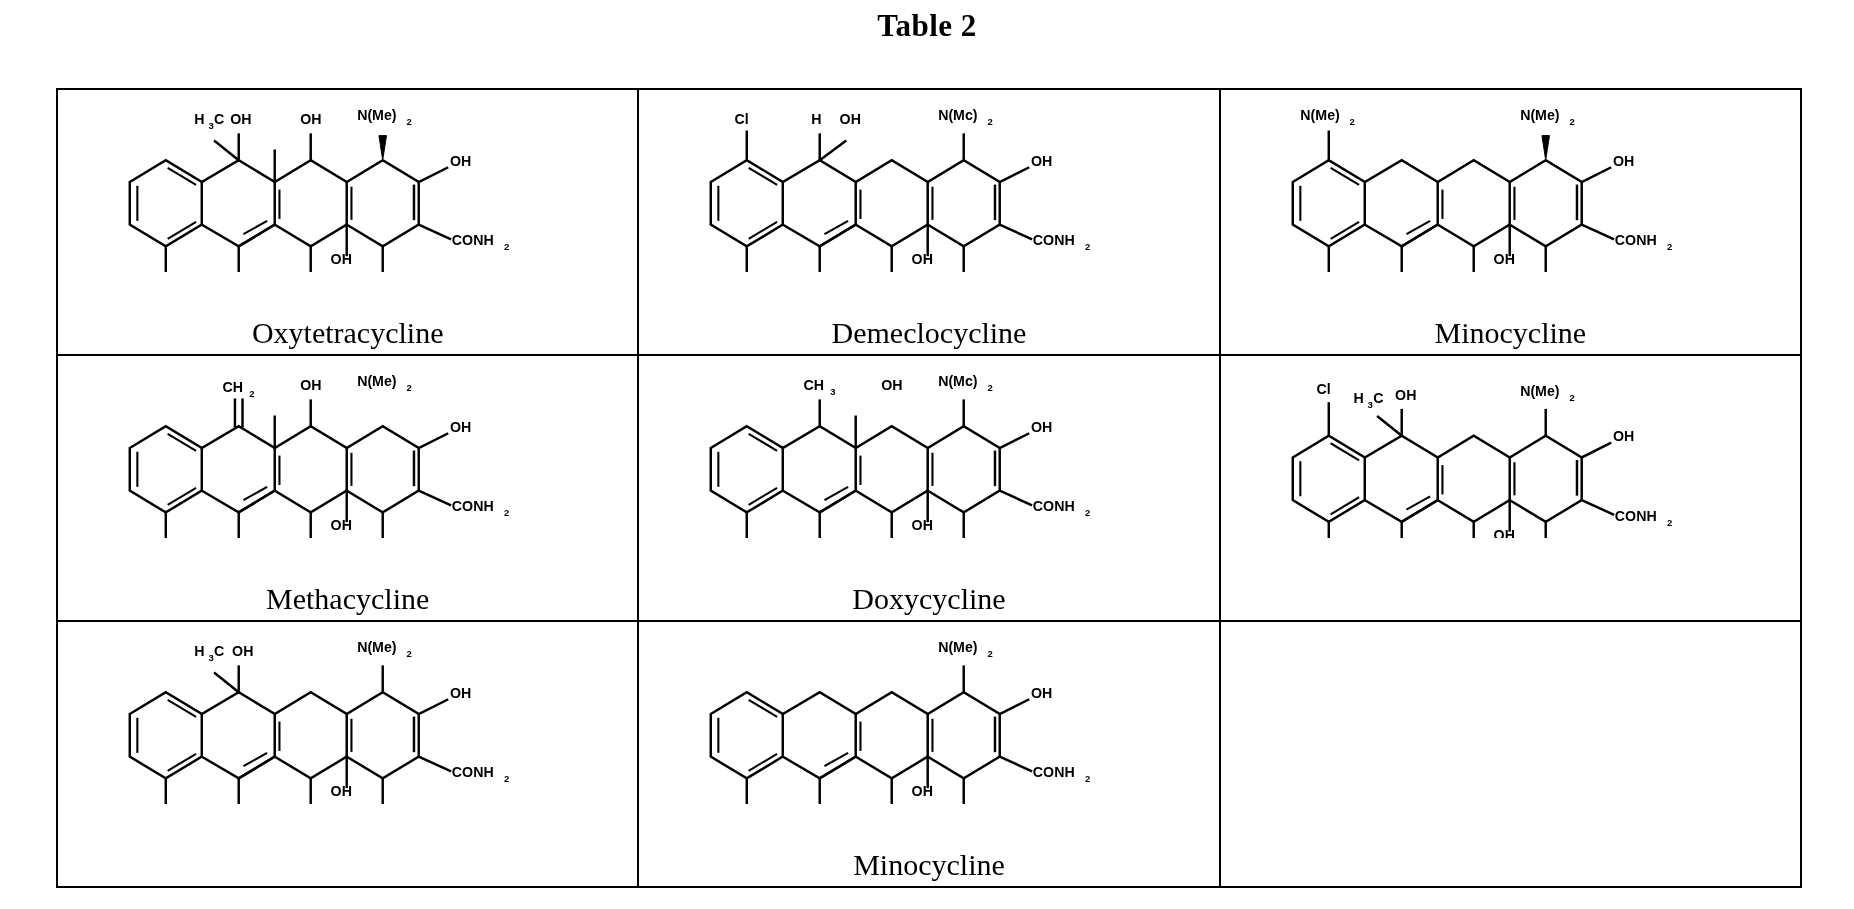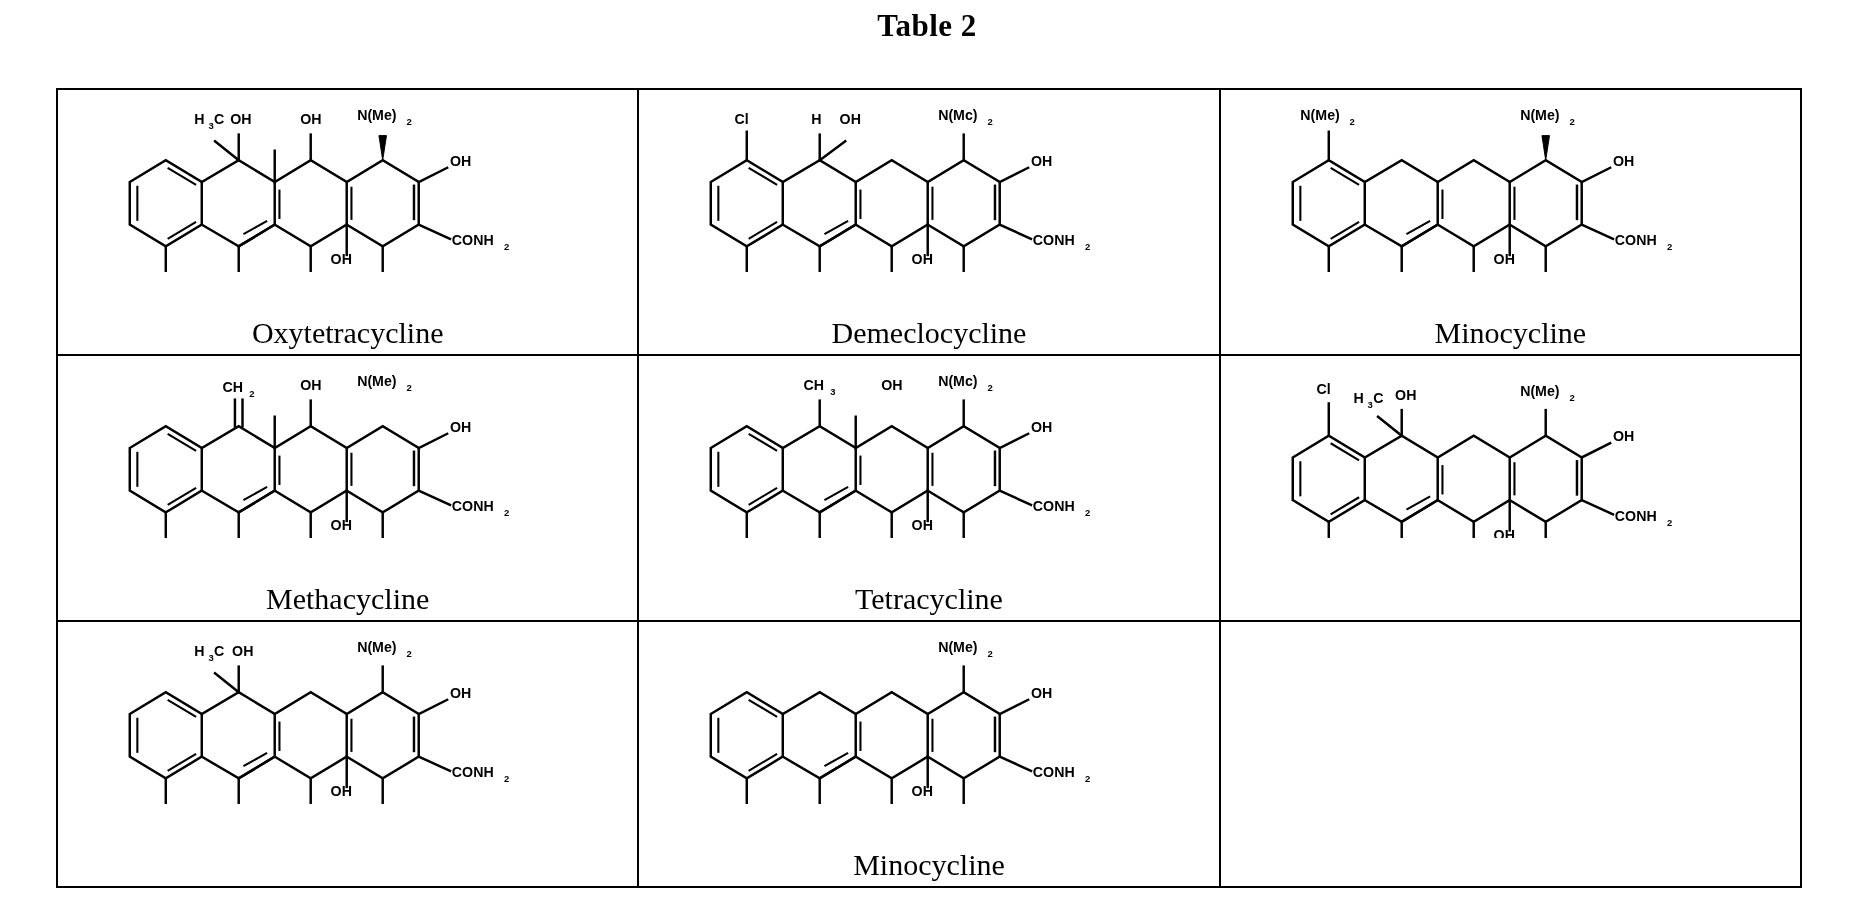--- a/index.html
+++ b/index.html
@@ -349,21 +349,21 @@
             <text class="lbl" x="398" y="78">OH</text>
             <text class="lbl" x="400" y="162">CONH</text>
               <text class="lbl-sm" x="455" y="167">2</text>
             <text class="lbl" x="80" y="205">OH</text>
             <text class="lbl" x="166" y="207">O</text>
             <text class="lbl" x="235" y="205">OH</text>
             <text class="lbl" x="272" y="182">OH</text>
             <text class="lbl" x="318" y="207">O</text>
           </svg>
         </div>
-        <div class="cmp-name">Tetracycline</div>
+        <div class="cmp-name">Doxycycline</div>
       </div>
 
       <div class="t-cell">
         <div class="struct">
           <svg viewBox="0 0 580 190" preserveAspectRatio="xMidYMid meet">
             <path class="bond" d="M60,105 L98,82 L136,105 L136,150 L98,173 L60,150 Z"></path>
             <path class="bond-thin" d="M68,109 L68,146"></path>
             <path class="bond-thin" d="M100,90 L130,108"></path>
             <path class="bond-thin" d="M130,147 L100,165"></path>
             <path class="bond" d="M136,105 L175,82 L213,105 L213,150 L175,173 L136,150"></path>

